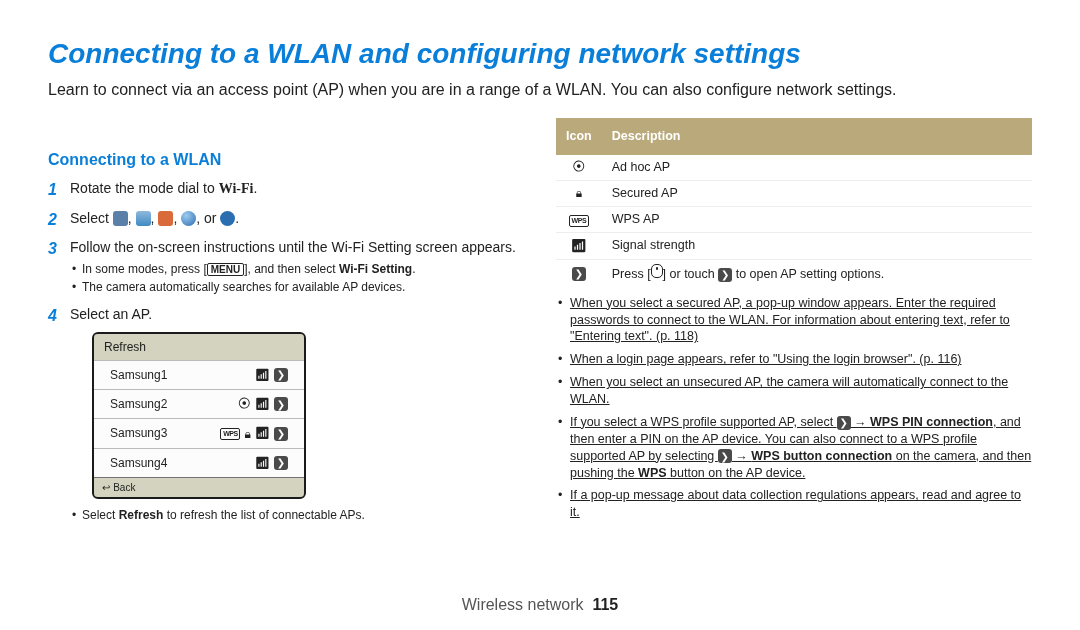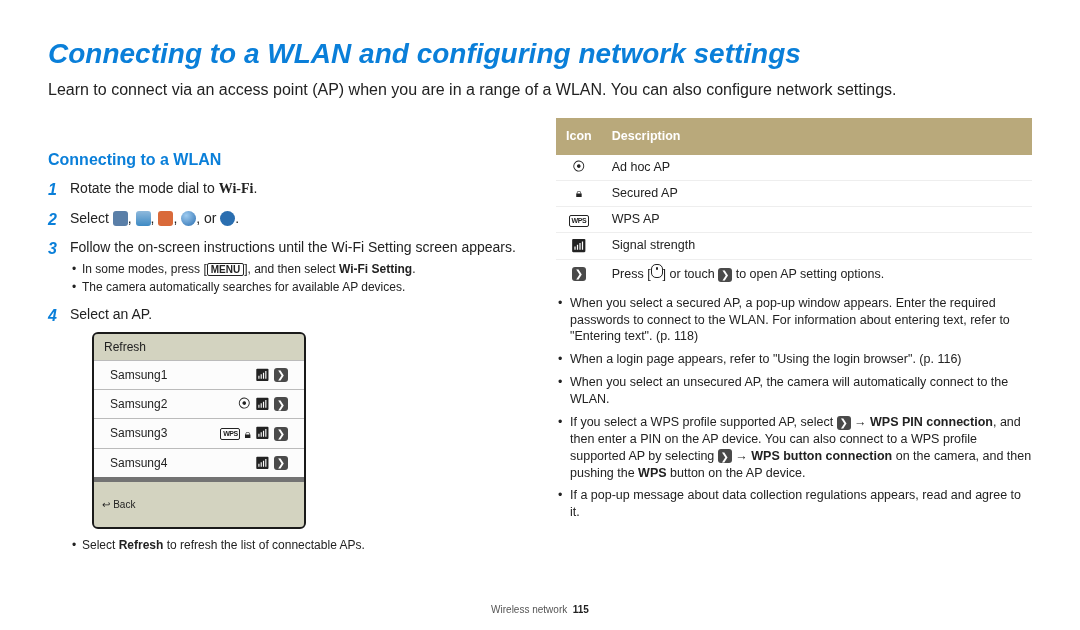--- a/index.html
+++ b/index.html
@@ -67,21 +67,21 @@
   .device .row {
     background: #fcfcfc;
     border-top: 1px solid #bbb;
     padding: 6px 16px;
     display: flex;
     align-items: center;
     justify-content: space-between;
   }
   .device .row .name { flex: 1; font-size: 12px; }
   .device .row .icons { display: flex; gap: 4px; align-items: center; }
-  .device .bottom { background: #d3d3c0; border-top: 5px solid #737373; padding: 16px 8px; font-size: 10px; }
+  .device .bottom { background: #d3d3c0; border-top: 1px solid #737373; padding: 3px 8px; font-size: 10px; }
   .ic-lock { font-size:12px; line-height:14px; }
   .ic-arrow {
     width:14px; height:14px; background:#4a4a4a; border-radius:3px;
     display:inline-flex; align-items:center; justify-content:center;
     color:#fff; font-size:10px;
   }
   .ic-adhoc { font-size:13px; line-height:14px; }
   .ic-wps {
     width:20px; height:12px; border:1.5px solid #222; border-radius:2px;
     display:inline-flex; align-items:center; justify-content:center;
@@ -98,27 +98,27 @@
   table.icon-table { width: 100%; border-collapse: collapse; font-size: 12.5px; margin-bottom:8px; }
   table.icon-table thead th {
     background: #b9a97b; color:#fff; font-weight:600; text-align:left;
     padding: 10px 10px; font-size:12.5px;
   }
   table.icon-table tbody td { padding: 4px 10px; border-bottom:1px solid #eee; vertical-align:middle; }
   table.icon-table tbody tr:last-child td { border-bottom:none; }
   table.icon-table td.icon-cell { width:44px; text-align:center; }
 
   ul.notes { list-style:none; font-size:12.5px; }
-  ul.notes > li { padding-left:14px; position:relative; margin-bottom:6px; }
+  ul.notes > li { padding-left:14px; position:relative; margin-bottom:6px;text-decoration:underline; }
   ul.notes > li::before { content:"•"; position:absolute; left:2px; }
   .bold { font-weight:700; }
 
   .footer {
     position:absolute; bottom:14px; left:0; width:100%;
-    text-align:center; font-size:10px; color:#555;
+    text-align:center; font-size:16px; color:#555;
   }
   .footer .pagenum { font-weight:700; color:#222; }
 </style>
 </head>
 <body>
 
 <h1 class="page-title">Connecting to a WLAN and configuring network settings</h1>
 <p class="intro">Learn to connect via an access point (AP) when you are in a range of a WLAN. You can also configure network settings.</p>
 
 <div class="columns">

